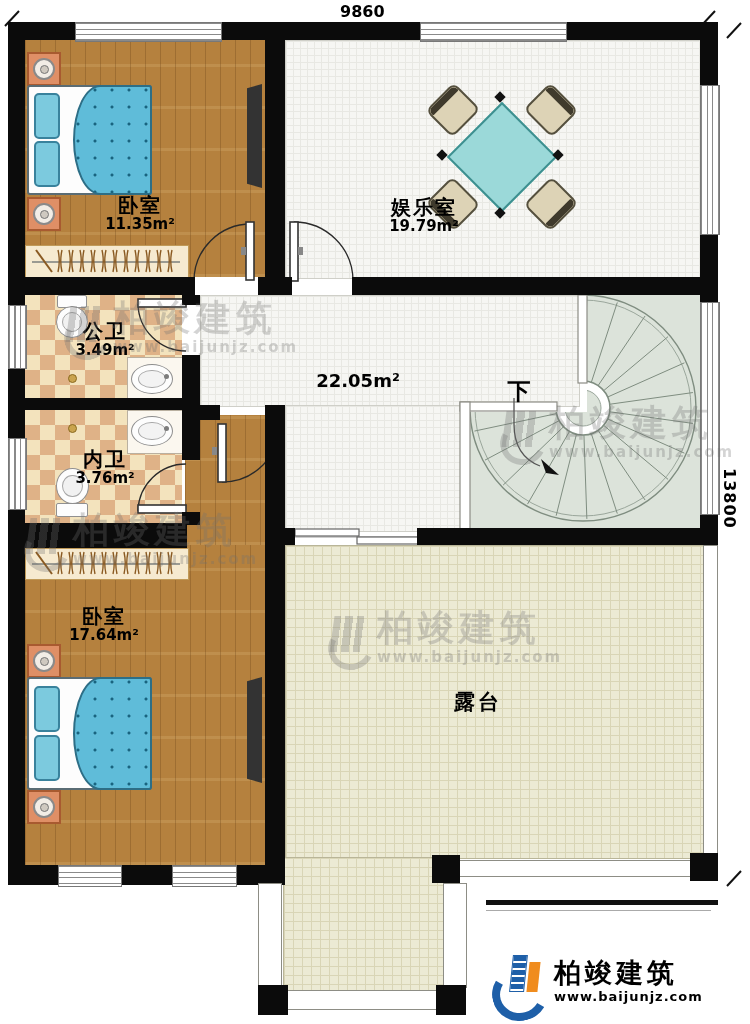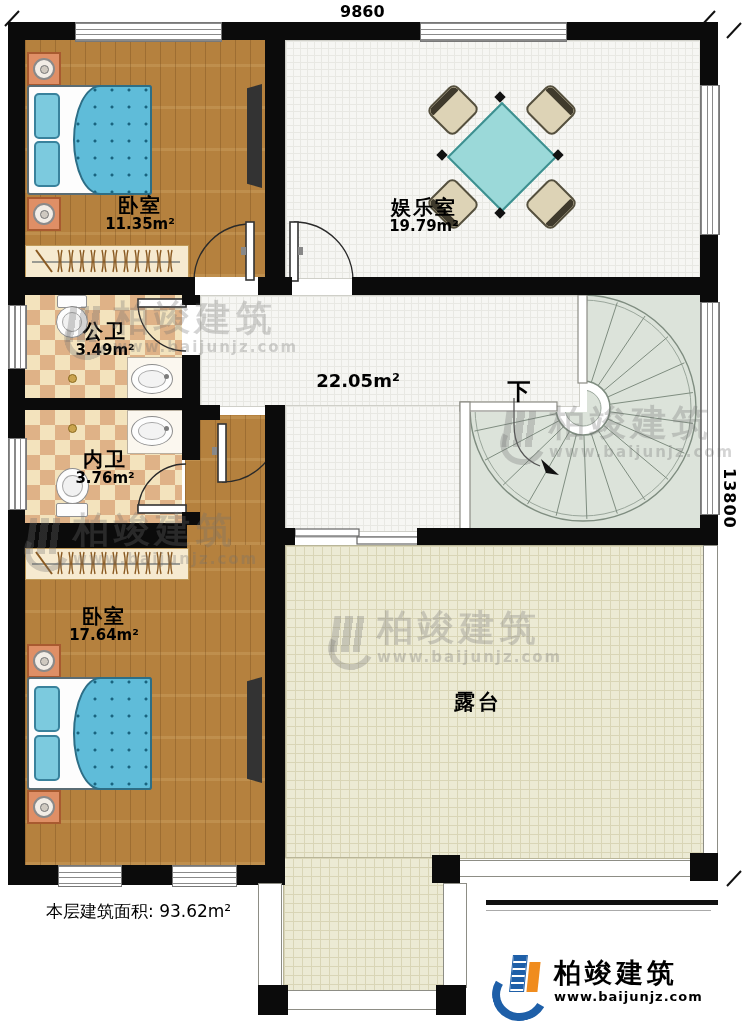--- a/index.html
+++ b/index.html
@@ -420,21 +420,20 @@
         <div class="wm-swoosh"></div>
         <div class="wm-bars"></div>
       </div>
     <div>
         <div class="wm-brand">柏竣建筑</div>
          <div class="wm-url">www.baijunjz.com</div>
       </div>
   </div>
 
   <div class="info">
-    <div>本层建筑面积: 93.62m²</div>
   </div>
   <div class="title-block">
     <div class="title-rule"></div>
     <div class="title-rule2"></div>
   </div>
   <div class="logo">
     <div class="logo-mark">
       <div class="logo-swoosh"></div>
       <div class="logo-tower-b"></div>
       <div class="logo-tower-o"></div>

